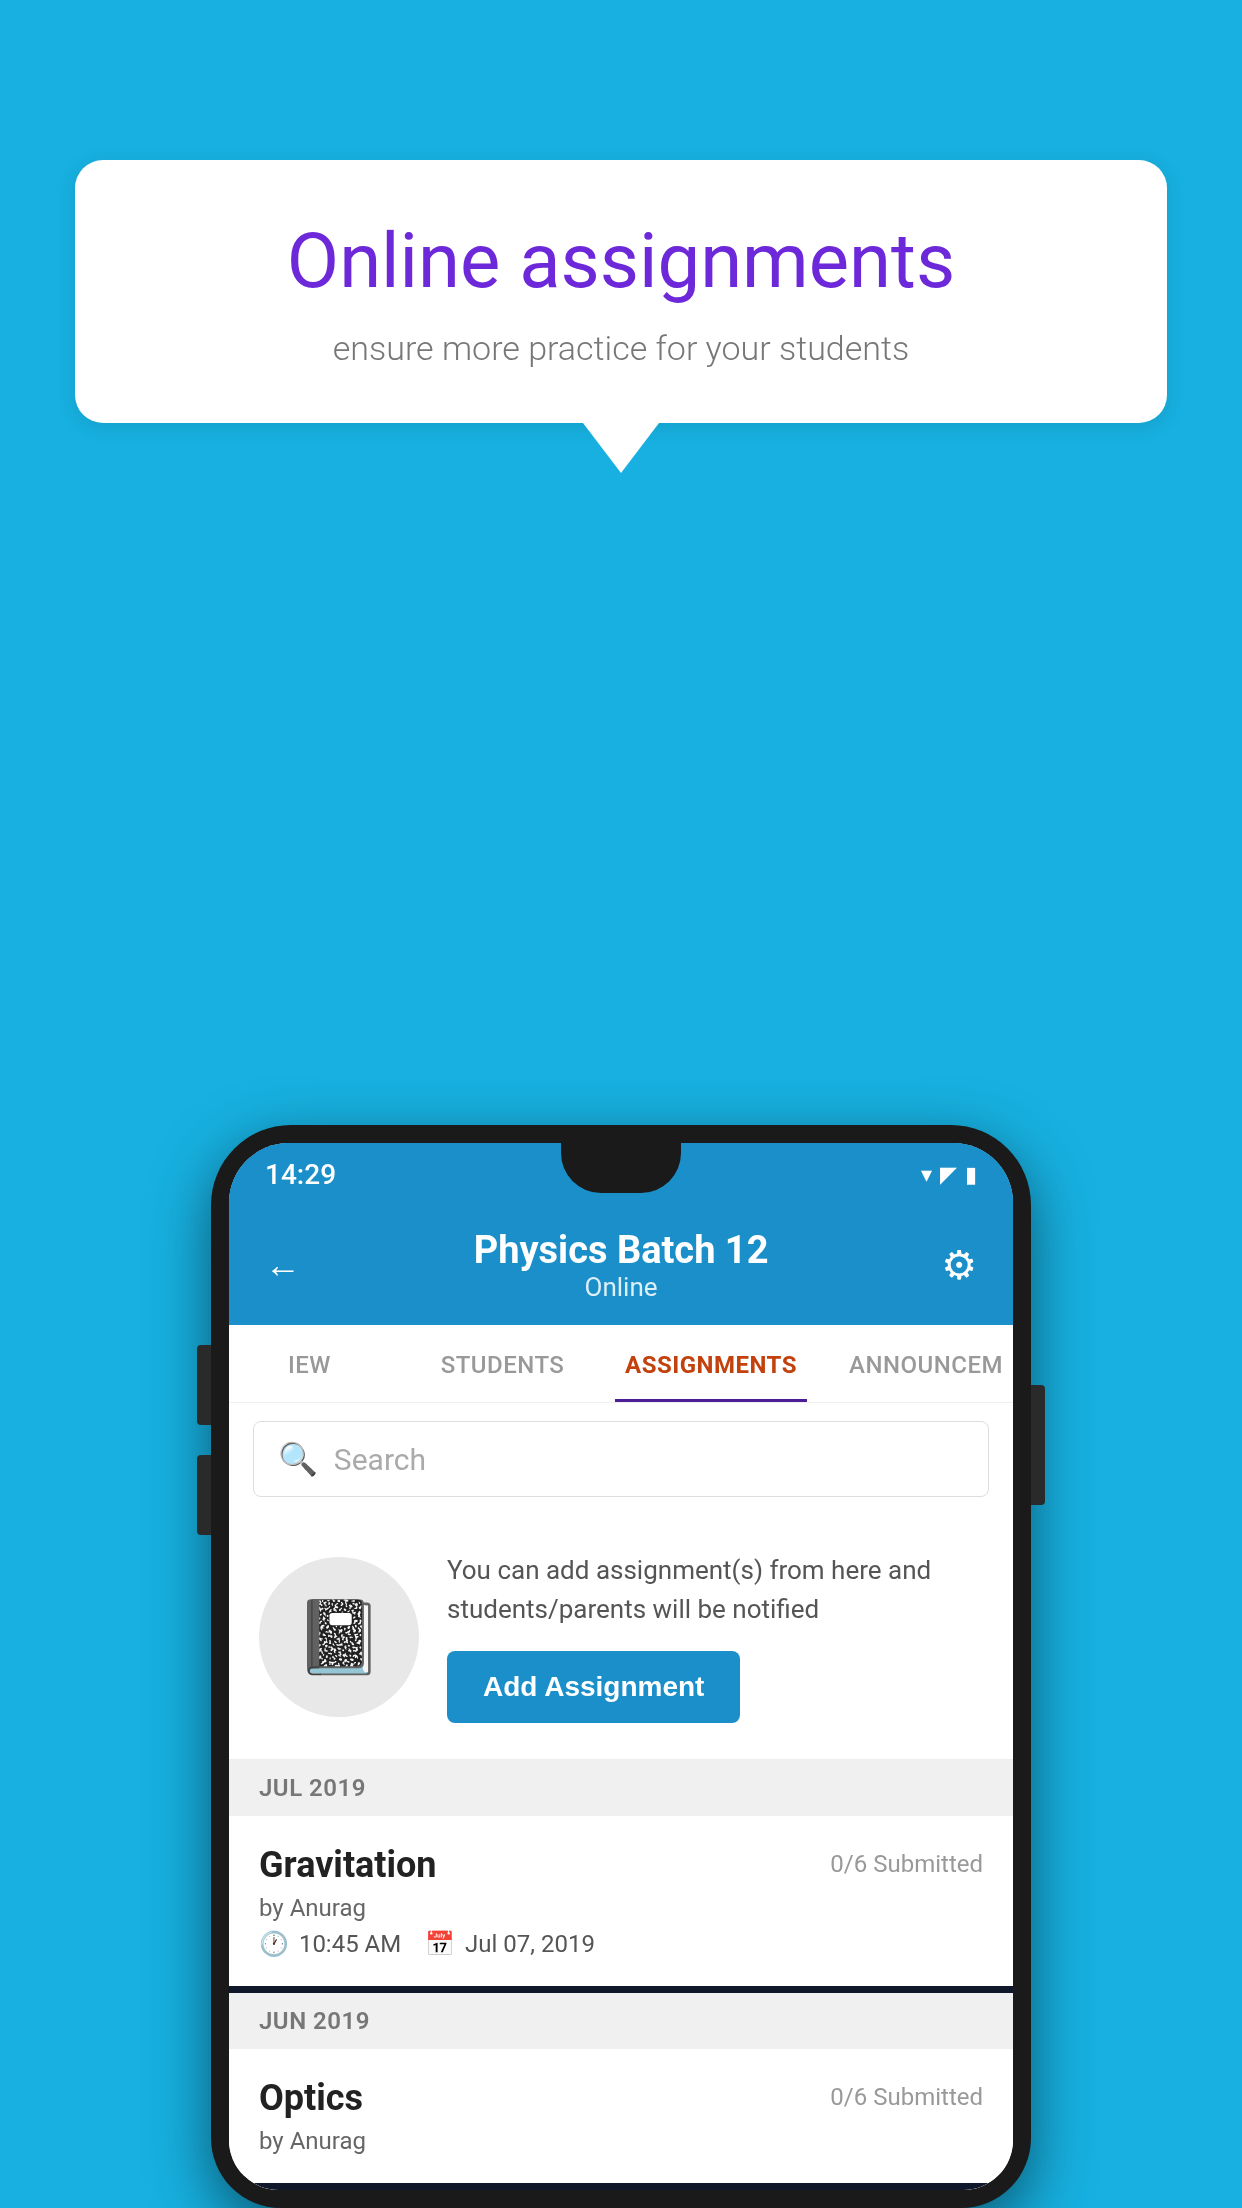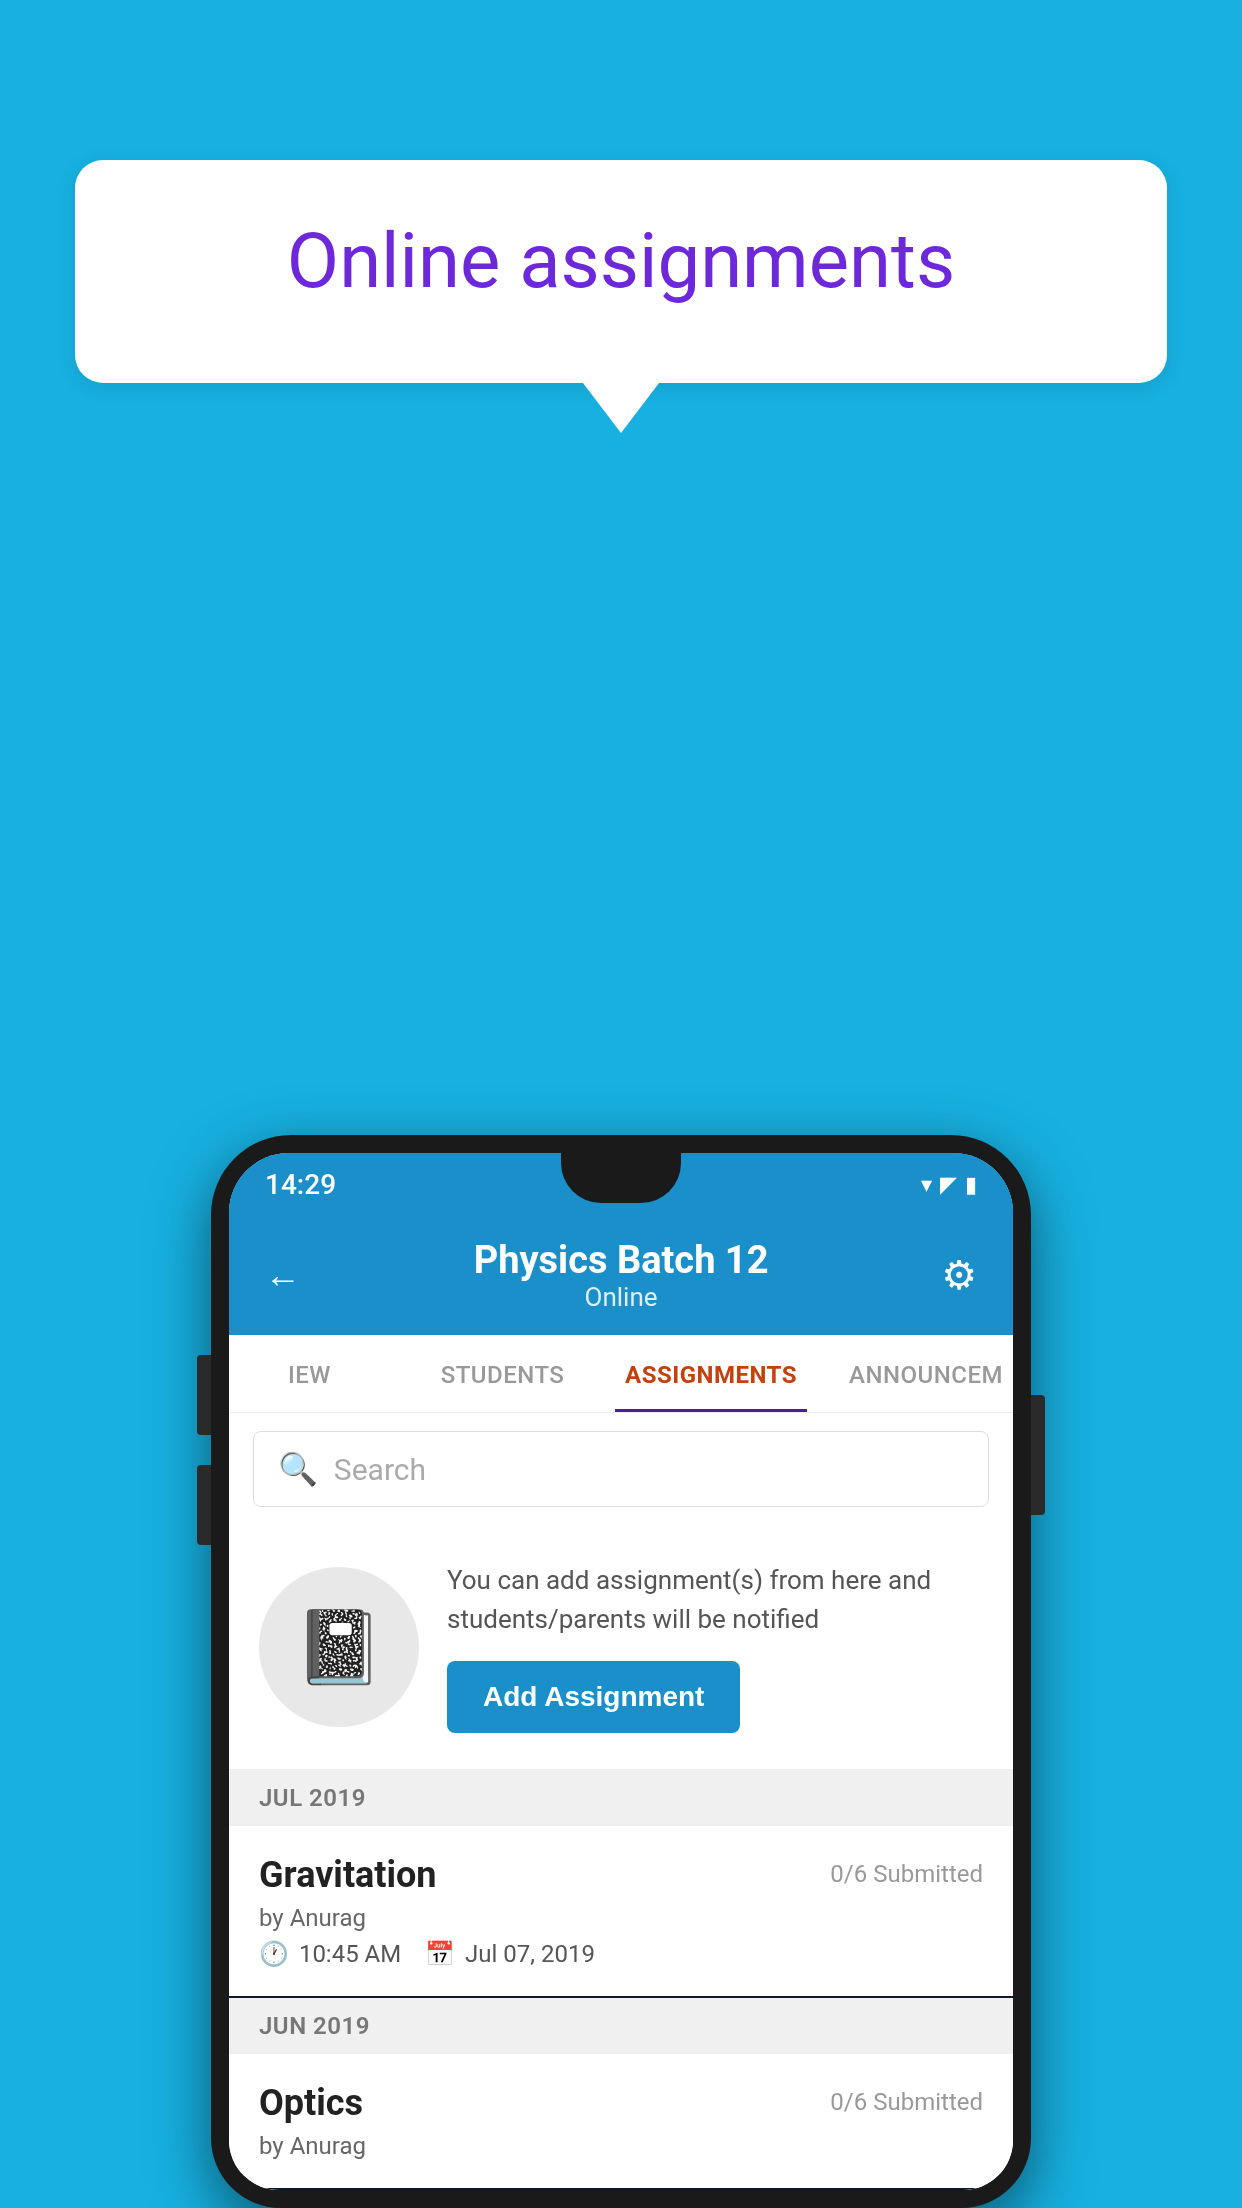--- a/index.html
+++ b/index.html
@@ -281,21 +281,21 @@
       color: #777;
       font-size: 24px;
       font-weight: 600;
       letter-spacing: 0.5px;
     }
 
     
     .assignment-item {
       background: white;
       padding: 28px 30px;
-      border-bottom: 2px solid #0f172a;
+      border-bottom: 7px solid #0f172a;
     }
 
     .assignment-row1 {
       display: flex;
       justify-content: space-between;
       align-items: flex-start;
       margin-bottom: 8px;
     }
 
     .assignment-name {
@@ -346,20 +346,21 @@
       color: white;
       font-size: 22px;
     }
   </style>
 </head>
 <body>
 
 <div class="speech-bubble-wrapper">
   <div class="speech-bubble">
     <div class="speech-bubble-title">Online assignments</div>
+    <div class="speech-bubble-subtitle">ensure more practice for your students</div>
   </div>
   <div class="speech-bubble-arrow"></div>
 </div>
 
 <div class="phone-wrapper">
   <div class="phone-outer">
     <div class="phone-side-button-left"></div>
     <div class="phone-side-button-left2"></div>
     <div class="phone-side-button-right"></div>
 

